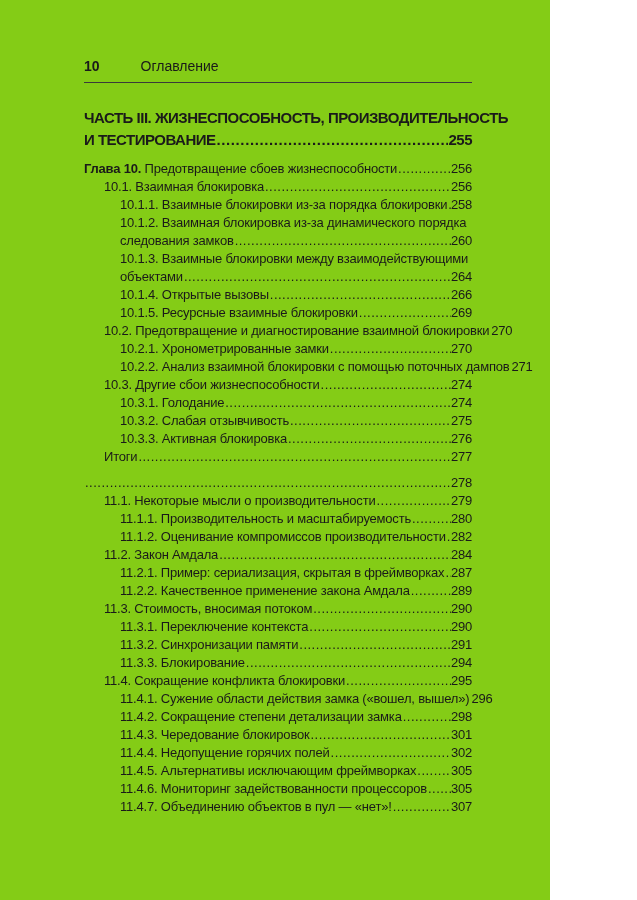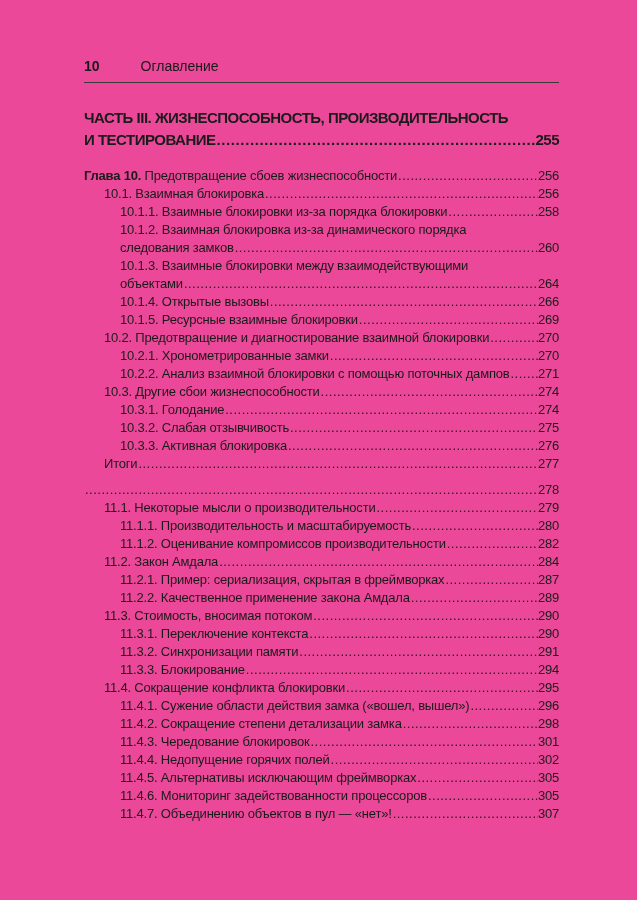--- a/index.html
+++ b/index.html
@@ -9,24 +9,24 @@
   }
   body {
     width: 637px;
     height: 900px;
     overflow: hidden;
     font-family: "Liberation Sans", "DejaVu Sans", sans-serif;
     color: #1a1a1a;
   }
   .page {
     box-sizing: border-box;
-    width: 637px;
+    width: 550px;
     height: 900px;
     padding: 57px 78px 0 84px;
-    background: #ec4899;
+    background: #84cc16;
   }
   
   .header {
     display: flex;
     align-items: baseline;
     padding-bottom: 6px;
     border-bottom: 1.5px solid #3a3a3a;
     font-size: 14px;
     line-height: 19px;
   }
@@ -73,21 +73,21 @@
   
   .row.part {
     font-size: 15px;
     font-weight: 700;
     letter-spacing: -0.5px;
     line-height: 22px;
   }
   .row.part .dots { letter-spacing: 0.6px; }
   
   .row.chapter { margin-top: 8px; }
-  .row.part + .row.chapter { margin-top: 16px; justify-content: flex-end; }
+  .row.part + .row.chapter { margin-top: 9px; justify-content: flex-end; }
 </style>
 </head>
 <body>
 
 <div class="page">
 
   <div class="header">
     <span class="pagenum">10</span>
     <span class="running-title">Оглавление</span>
   </div>

